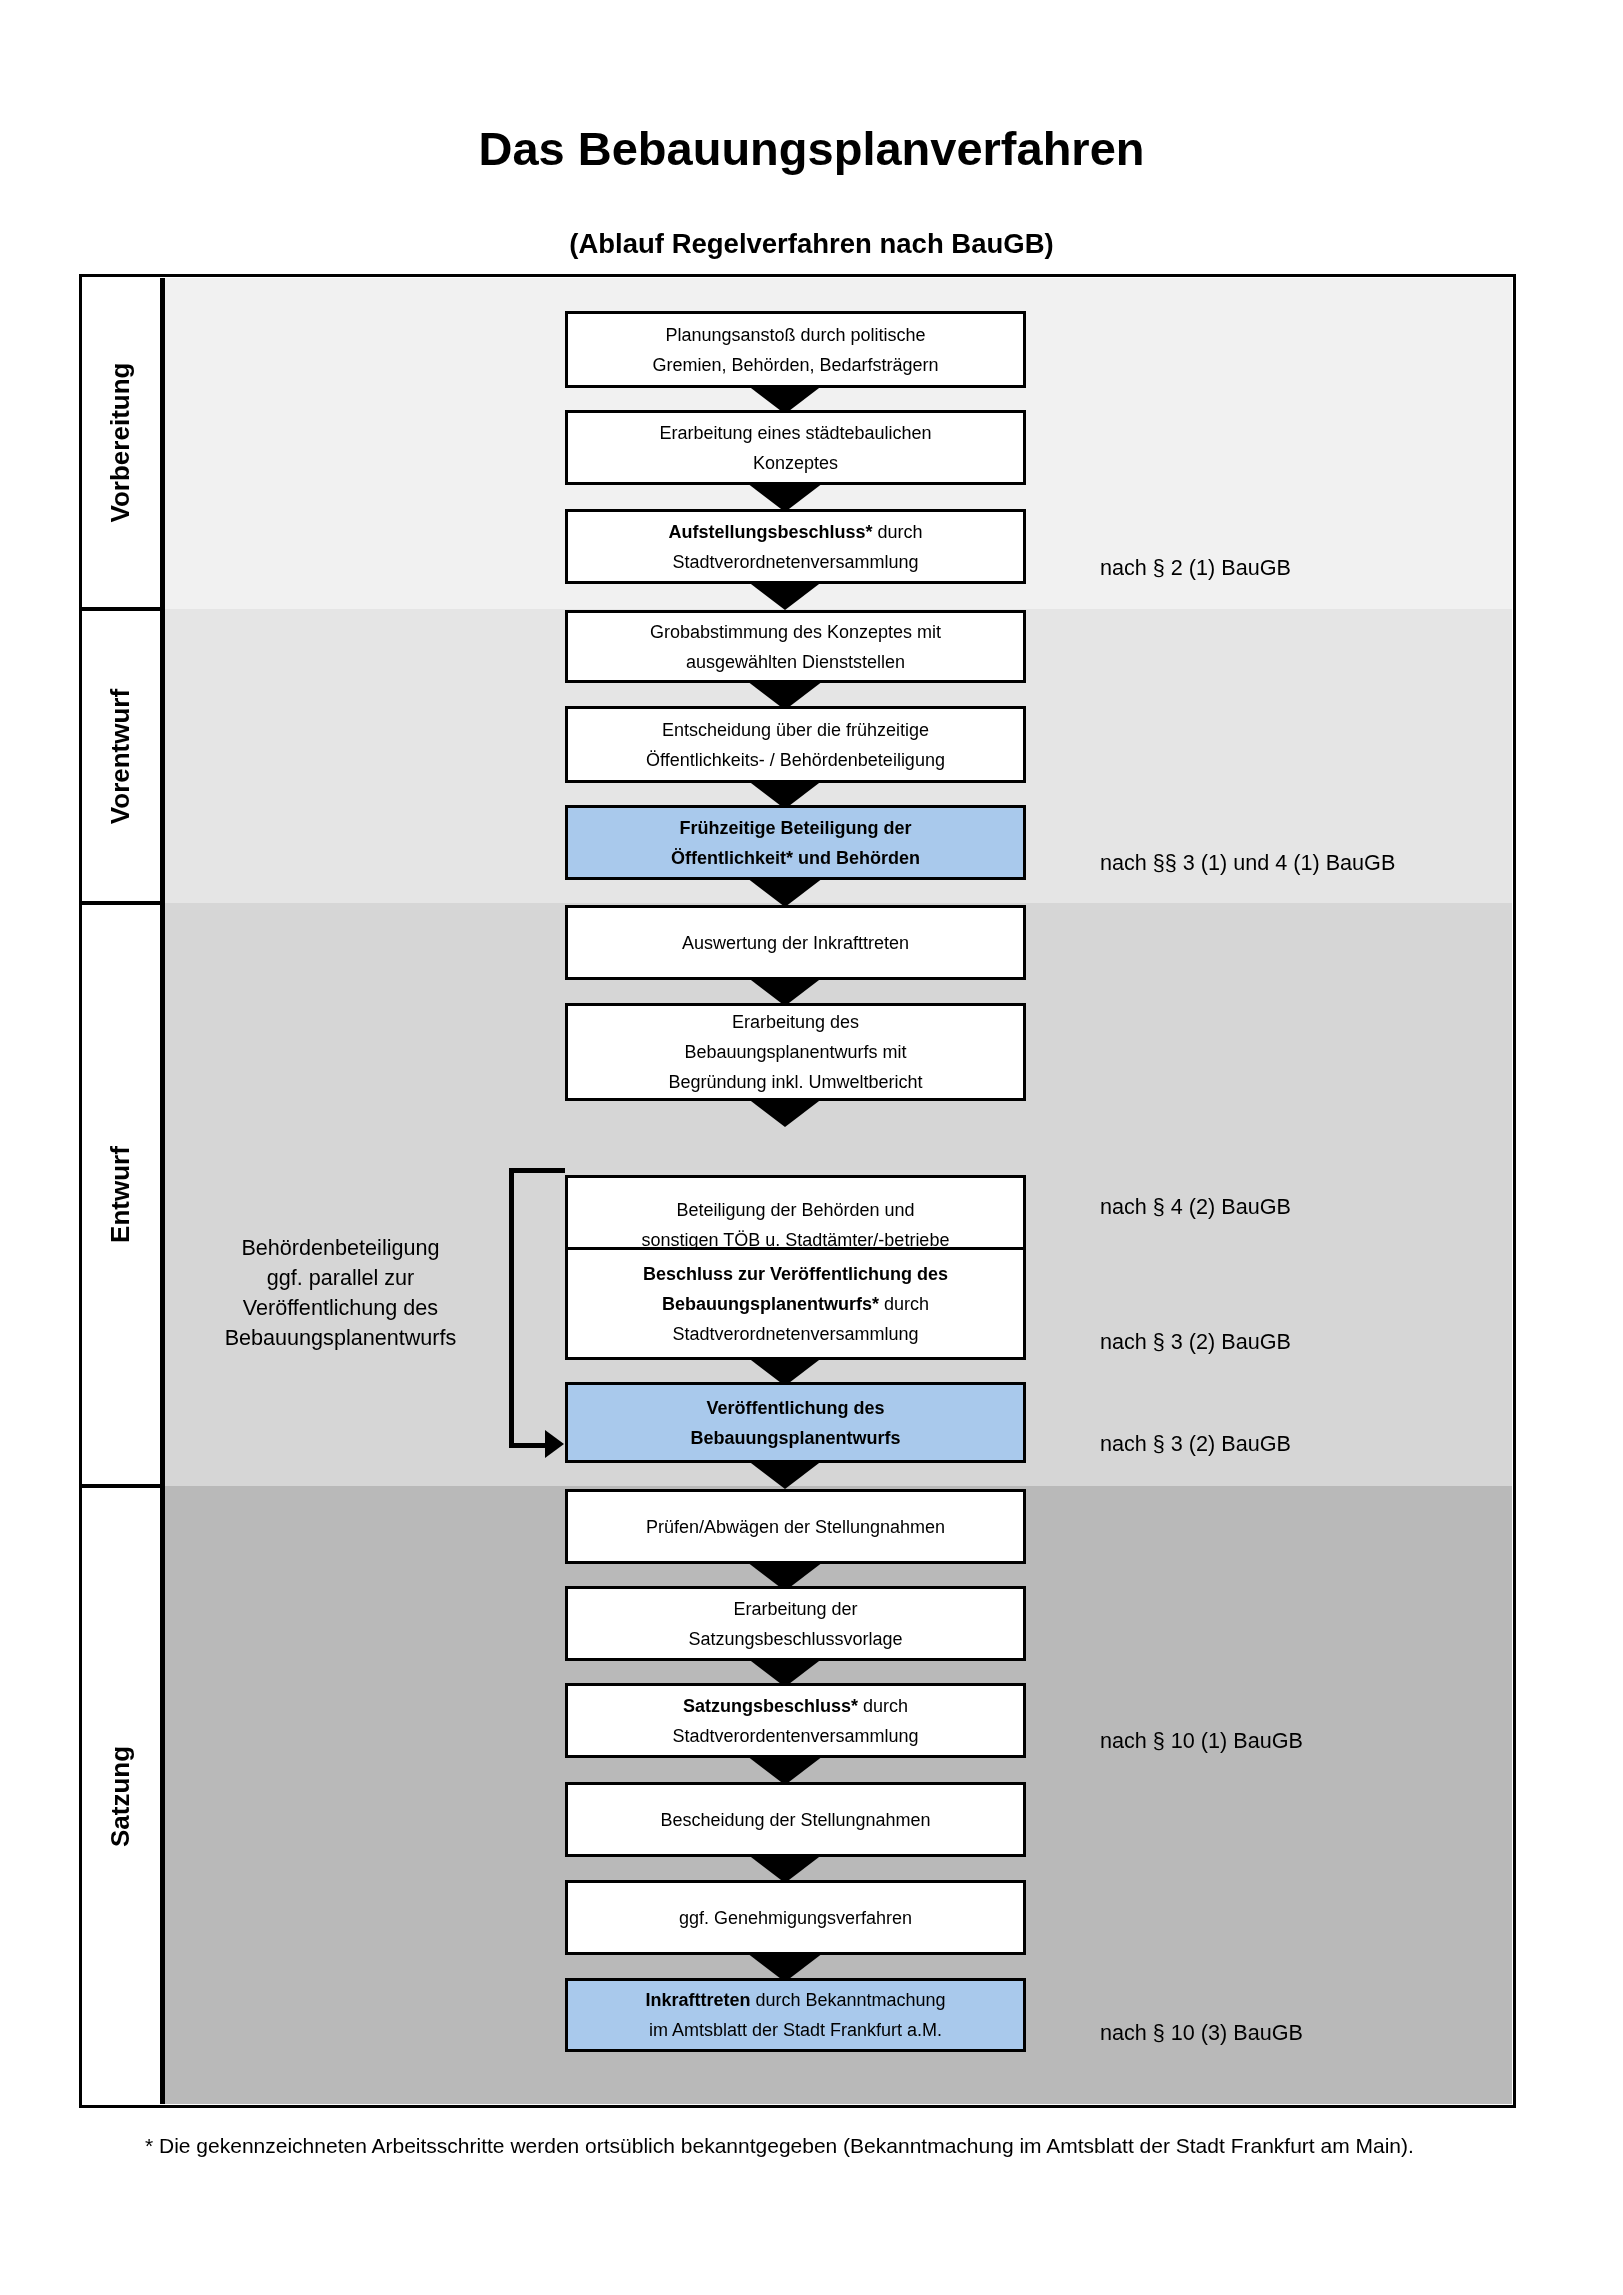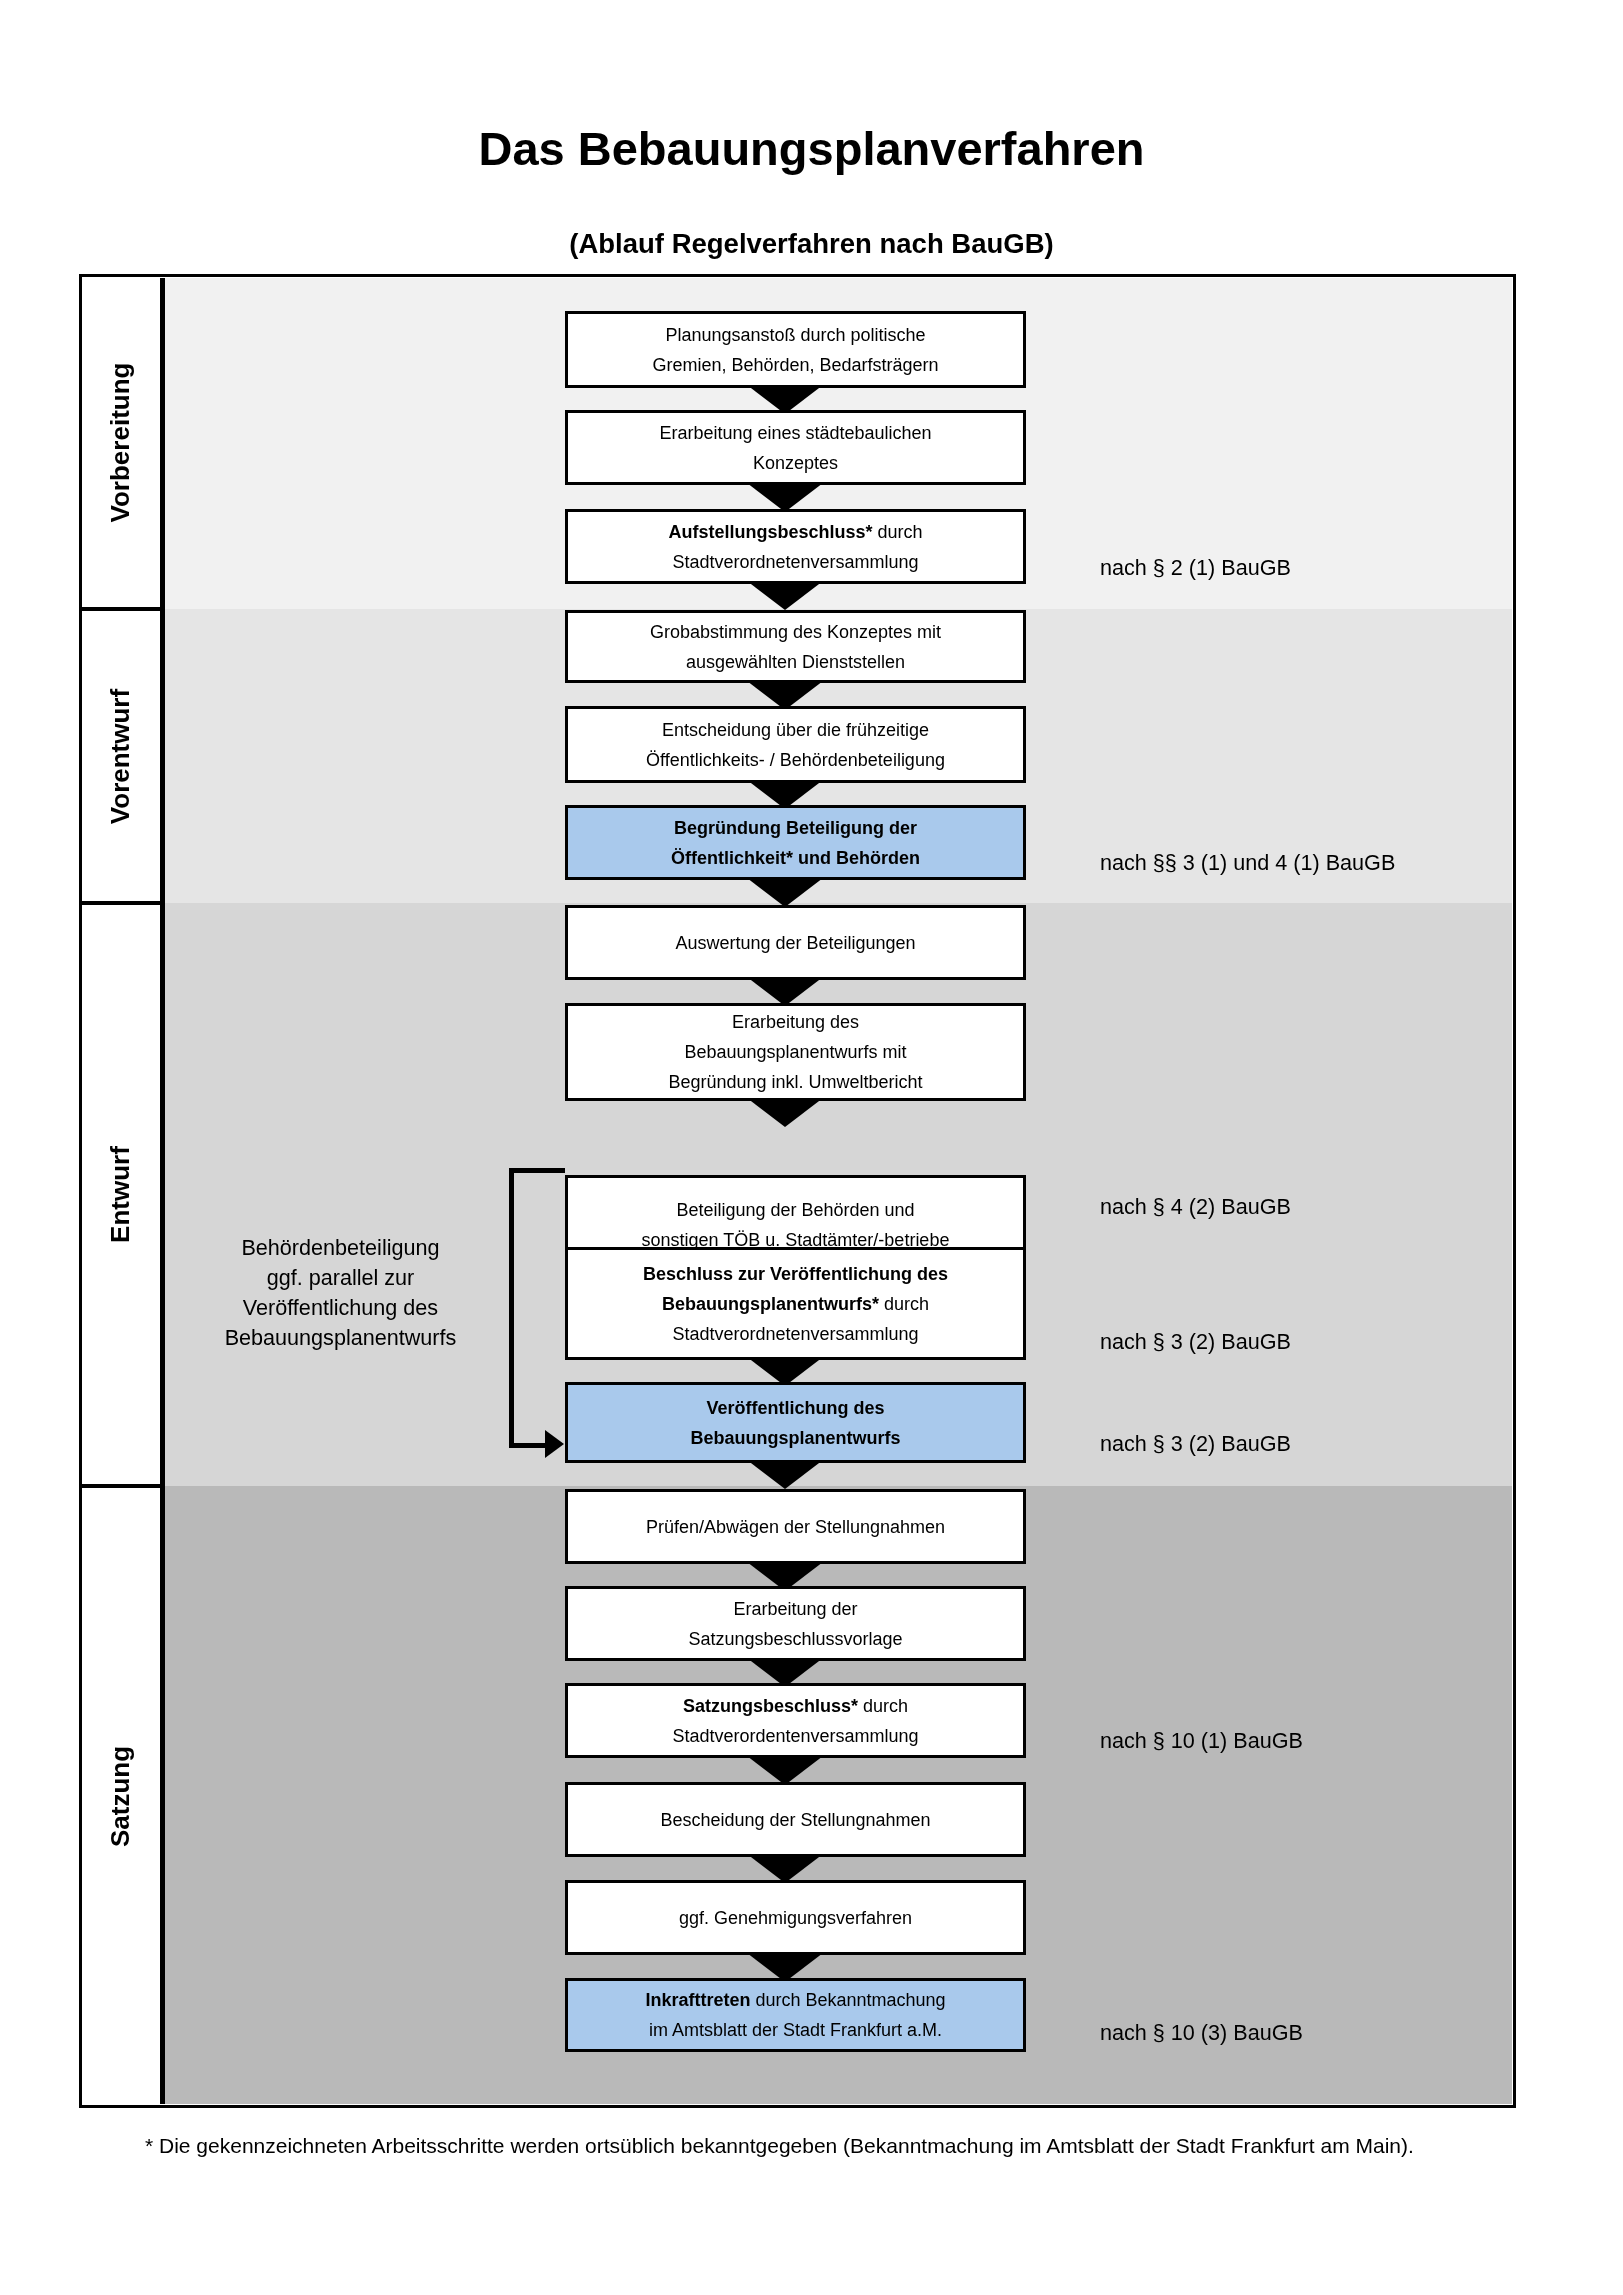--- a/index.html
+++ b/index.html
@@ -139,27 +139,27 @@
   </div>
   <div class="abs arrow-down" style="top:681px;"></div>
 
   <div class="abs fbox" style="top:706px;height:77px;">
     <div><b></b><span>Entscheidung über die frühzeitige
 Öffentlichkeits- / Behördenbeteiligung</span></div>
   </div>
   <div class="abs arrow-down" style="top:780px;"></div>
 
   <div class="abs fbox blue" style="top:805px;height:75px;">
-    <div><b>Begründung Beteiligung der
+    <div><b>Frühzeitige Beteiligung der
 Öffentlichkeit* und Behörden</b><span></span></div>
   </div>
   <div class="abs arrow-down" style="top:878px;"></div>
 
   <div class="abs fbox" style="top:905px;height:75px;">
-    <div><b></b><span>Auswertung der Beteiligungen</span></div>
+    <div><b></b><span>Auswertung der Inkrafttreten</span></div>
   </div>
   <div class="abs arrow-down" style="top:977px;"></div>
 
   <div class="abs fbox" style="top:1003px;height:98px;">
     <div><b></b><span>Erarbeitung des
 Bebauungsplanentwurfs mit
 Begründung inkl. Umweltbericht</span></div>
   </div>
   <div class="abs arrow-down" style="top:1098px;"></div>
 

